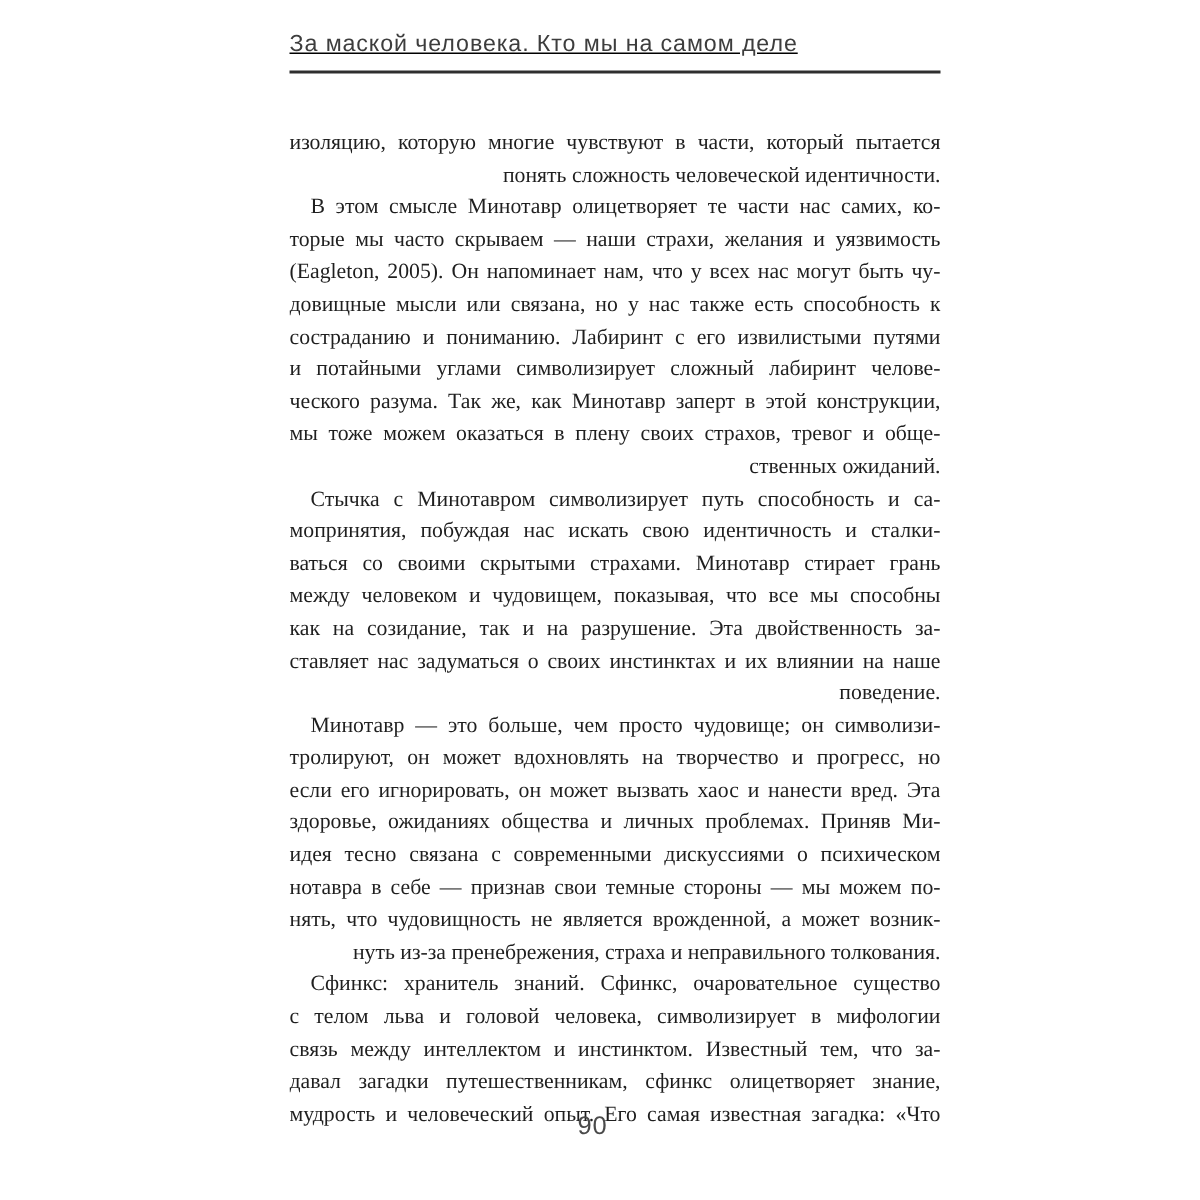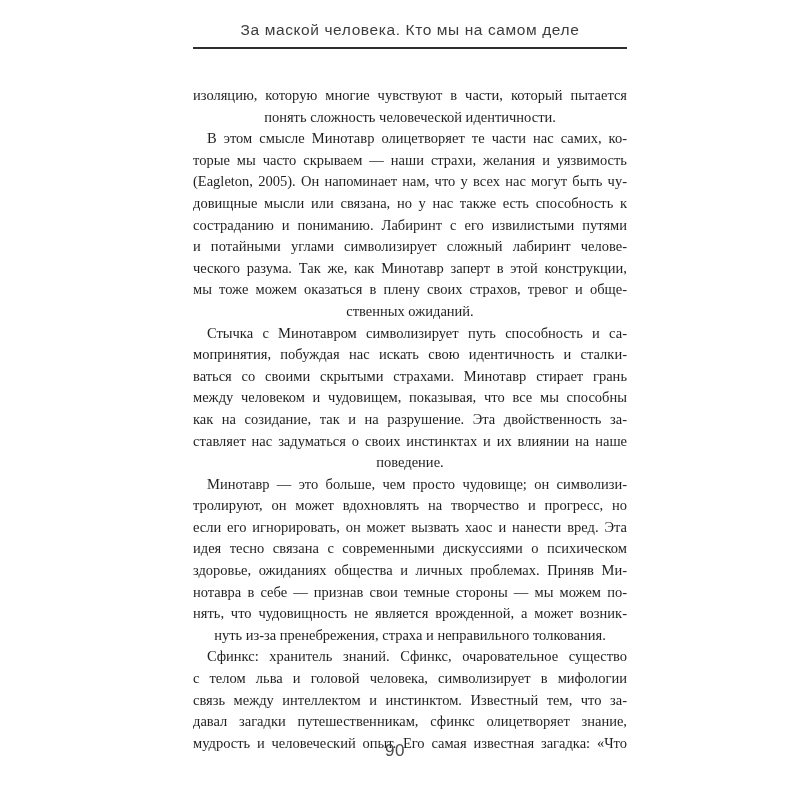--- a/index.html
+++ b/index.html
@@ -16,21 +16,22 @@
     width: 800px;
     height: 800px;
     background: var(--background);
     overflow: hidden;
   }
   .running-header {
     position: absolute;
     left: 193px;
     top: 21px;
     width: 434px;
-    text-align: center;
+    text-align: left;
+    text-decoration: underline;
   }
   .header-title {
     font-family: "Liberation Sans", "DejaVu Sans", sans-serif;
     font-size: 15.5px;
     font-weight: 400;
     letter-spacing: 0.6px;
     color: var(--header-text);
     white-space: nowrap;
   }
   .header-rule {
@@ -53,21 +54,21 @@
     text-align: justify;
     overflow: hidden;
   }
   
   .line::after {
     content: "";
     display: inline-block;
     width: 100%;
     height: 0;
   }
-  .line.para-end { text-align: center; }
+  .line.para-end { text-align: right; }
   .line.para-end::after { content: none; }
   .line.indent { text-indent: 14px; }
   .page-number {
     position: absolute;
     left: 0;
     top: 741px;
     width: 790px;
     text-align: center;
     font-family: "Liberation Sans", "DejaVu Sans", sans-serif;
     font-size: 17px;
@@ -100,22 +101,22 @@
       <div class="line indent">Стычка с Минотавром символизирует путь способность и са-</div>
       <div class="line">мопринятия, побуждая нас искать свою идентичность и сталки-</div>
       <div class="line">ваться со своими скрытыми страхами. Минотавр стирает грань</div>
       <div class="line">между человеком и чудовищем, показывая, что все мы способны</div>
       <div class="line">как на созидание, так и на разрушение. Эта двойственность за-</div>
       <div class="line">ставляет нас задуматься о своих инстинктах и их влиянии на наше</div>
       <div class="line para-end">поведение.</div>
       <div class="line indent">Минотавр — это больше, чем просто чудовище; он символизи-</div>
       <div class="line">тролируют, он может вдохновлять на творчество и прогресс, но</div>
       <div class="line">если его игнорировать, он может вызвать хаос и нанести вред. Эта</div>
+      <div class="line">здоровье, ожиданиях общества и личных проблемах. Приняв Ми-</div>
       <div class="line">идея тесно связана с современными дискуссиями о психическом</div>
-      <div class="line">здоровье, ожиданиях общества и личных проблемах. Приняв Ми-</div>
       <div class="line">нотавра в себе — признав свои темные стороны — мы можем по-</div>
       <div class="line">нять, что чудовищность не является врожденной, а может возник-</div>
       <div class="line para-end">нуть из-за пренебрежения, страха и неправильного толкования.</div>
       <div class="line indent">Сфинкс: хранитель знаний. Сфинкс, очаровательное существо</div>
       <div class="line">с телом льва и головой человека, символизирует в мифологии</div>
       <div class="line">связь между интеллектом и инстинктом. Известный тем, что за-</div>
       <div class="line">давал загадки путешественникам, сфинкс олицетворяет знание,</div>
       <div class="line">мудрость и человеческий опыт. Его самая известная загадка: «Что</div>
     </div>
 

